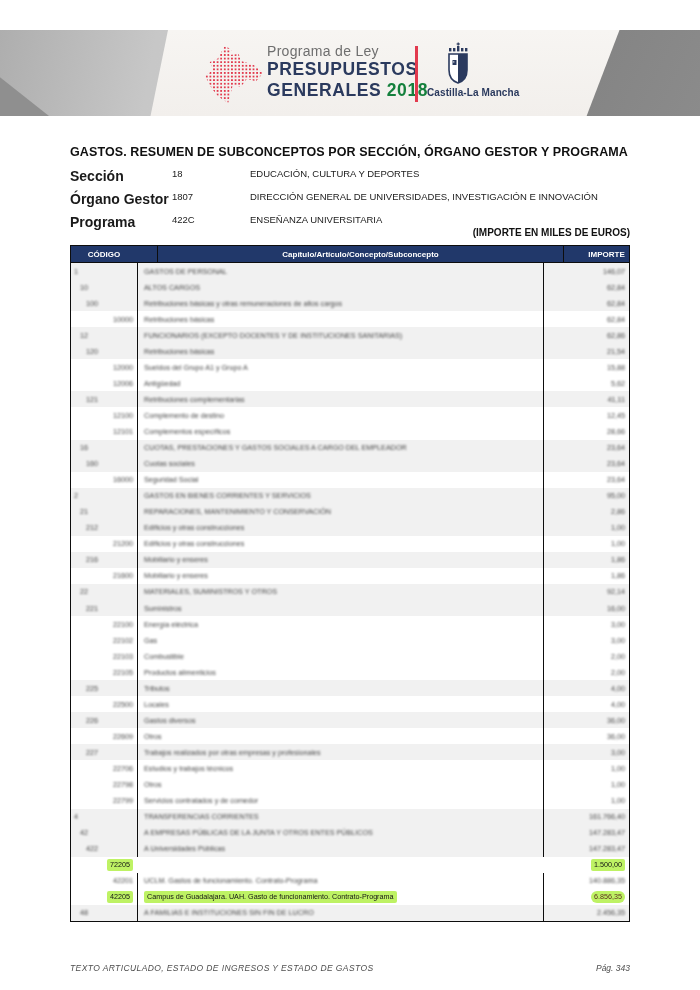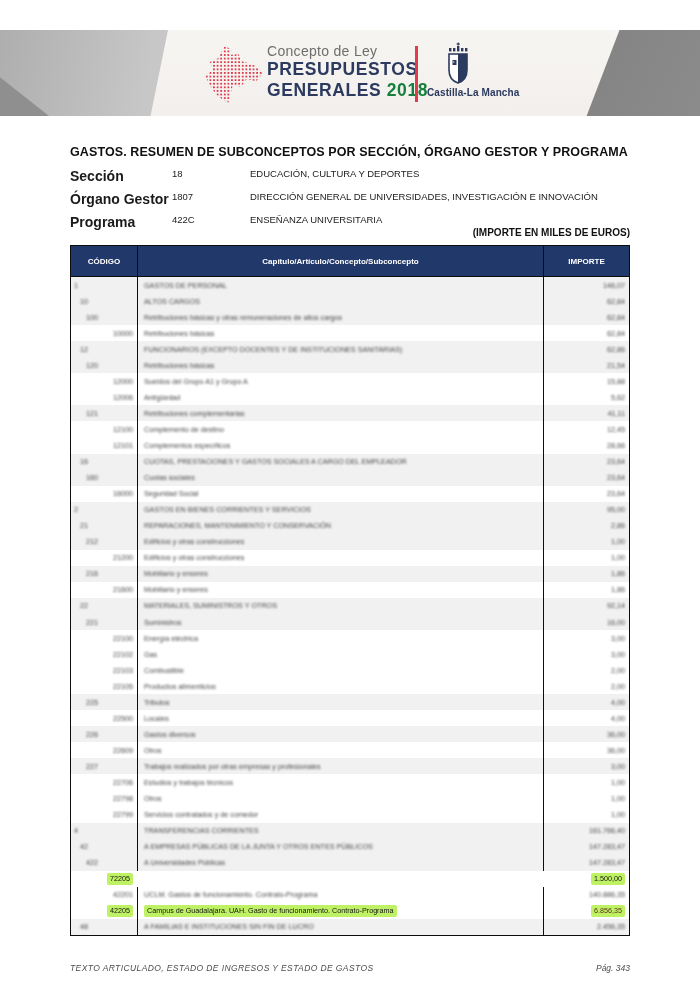--- a/index.html
+++ b/index.html
@@ -40,22 +40,22 @@
           font-size:12.5px; font-weight:bold; color:#101010; letter-spacing:0.1px; }
   .meta { position:absolute; left:70px; top:164px; width:560px; }
   .meta-row { position:relative; height:23px; }
   .meta-label { position:absolute; left:0; top:4px; font-size:14px; font-weight:bold; color:#1a1a1a; }
   .meta-code  { position:absolute; left:102px; top:4px; font-size:9.5px; color:#1a1a1a; }
   .meta-desc  { position:absolute; left:180px; top:4px; font-size:9.5px; color:#1a1a1a; }
   .units-note { position:absolute; right:70px; top:227px; font-size:10px; font-weight:bold; color:#111; }
 
   
   .budget-table { position:absolute; left:70px; top:245px; width:560px; border:1.6px solid #0d0d0d; background:#fff; }
-  .thead { display:flex; height:31px; background:#21386a; color:#ffffff; font-size:8px; font-weight:bold;
-           align-items:center; border-bottom:1.4px solid #0d0d0d; }
+  .thead { display:flex; height:17px; background:#21386a; color:#ffffff; font-size:8px; font-weight:bold;
+           align-items:center; border-bottom:1.4px solid #0d0d0d;gap:20px; }
   .th-code { width:66px; text-align:center; }
   .th-concept { width:407px; text-align:center; border-left:1.4px solid #0d0d0d; border-right:1.4px solid #0d0d0d; align-self:stretch; display:flex; align-items:center; justify-content:center; }
   .th-amount { flex:1; text-align:center; }
   .tbody { }
   .trow { display:flex; height:16.05px; align-items:center; font-size:7.2px; color:#474747; }
   .trow.shaded { background:#f1f1f1; }
   .c-code { width:66px; height:100%; display:flex; align-items:center; position:relative; }
   .c-code span { white-space:nowrap; }
   .c-code.lvl1 span { margin-left:3px; }
   .c-code.lvl2 span { margin-left:9px; }
@@ -81,21 +81,21 @@
 <div id="page">
 
   <div class="band"></div>
   <div class="band-left-dark"></div>
   <div class="band-right-mid"></div>
   <div class="band-right-dark"></div>
   <div class="banner-paper"></div>
   <div class="map-dots"></div>
 
   <div class="logo-text">
-    <div class="logo-line1">Concepto de Ley</div>
+    <div class="logo-line1">Programa de Ley</div>
     <div class="logo-line2">PRESUPUESTOS</div>
     <div class="logo-line3"><span>GENERALES</span> <span class="logo-year">2018</span></div>
   </div>
 
   <div class="red-divider"></div>
 
   <div class="shield-wrap">
     <svg width="30" height="44" viewBox="0 0 30 44">
 
       <rect x="6" y="6" width="2.4" height="3.4" fill="#2b3a5e"></rect>
@@ -572,21 +572,21 @@
           </div>
         </div>
         <div class="trow hl">
           <div class="c-code lvl5">
             <span class="pill">42205</span>
           </div>
           <div class="c-concept">
             <span class="pill">Campus de Guadalajara. UAH. Gasto de funcionamiento. Contrato-Programa</span>
           </div>
           <div class="c-amount">
-            <span class="pill" style="color: rgb(93, 47, 31);">6.856,35</span>
+            <span class="pill" style="color: rgb(93, 47, 31); border-radius: 6px;">6.856,35</span>
           </div>
         </div>
         <div class="trow shaded">
           <div class="c-code lvl2">
             <span class="blur">48</span>
           </div>
           <div class="c-concept">
             <span class="blur">A FAMILIAS E INSTITUCIONES SIN FIN DE LUCRO</span>
           </div>
           <div class="c-amount">

